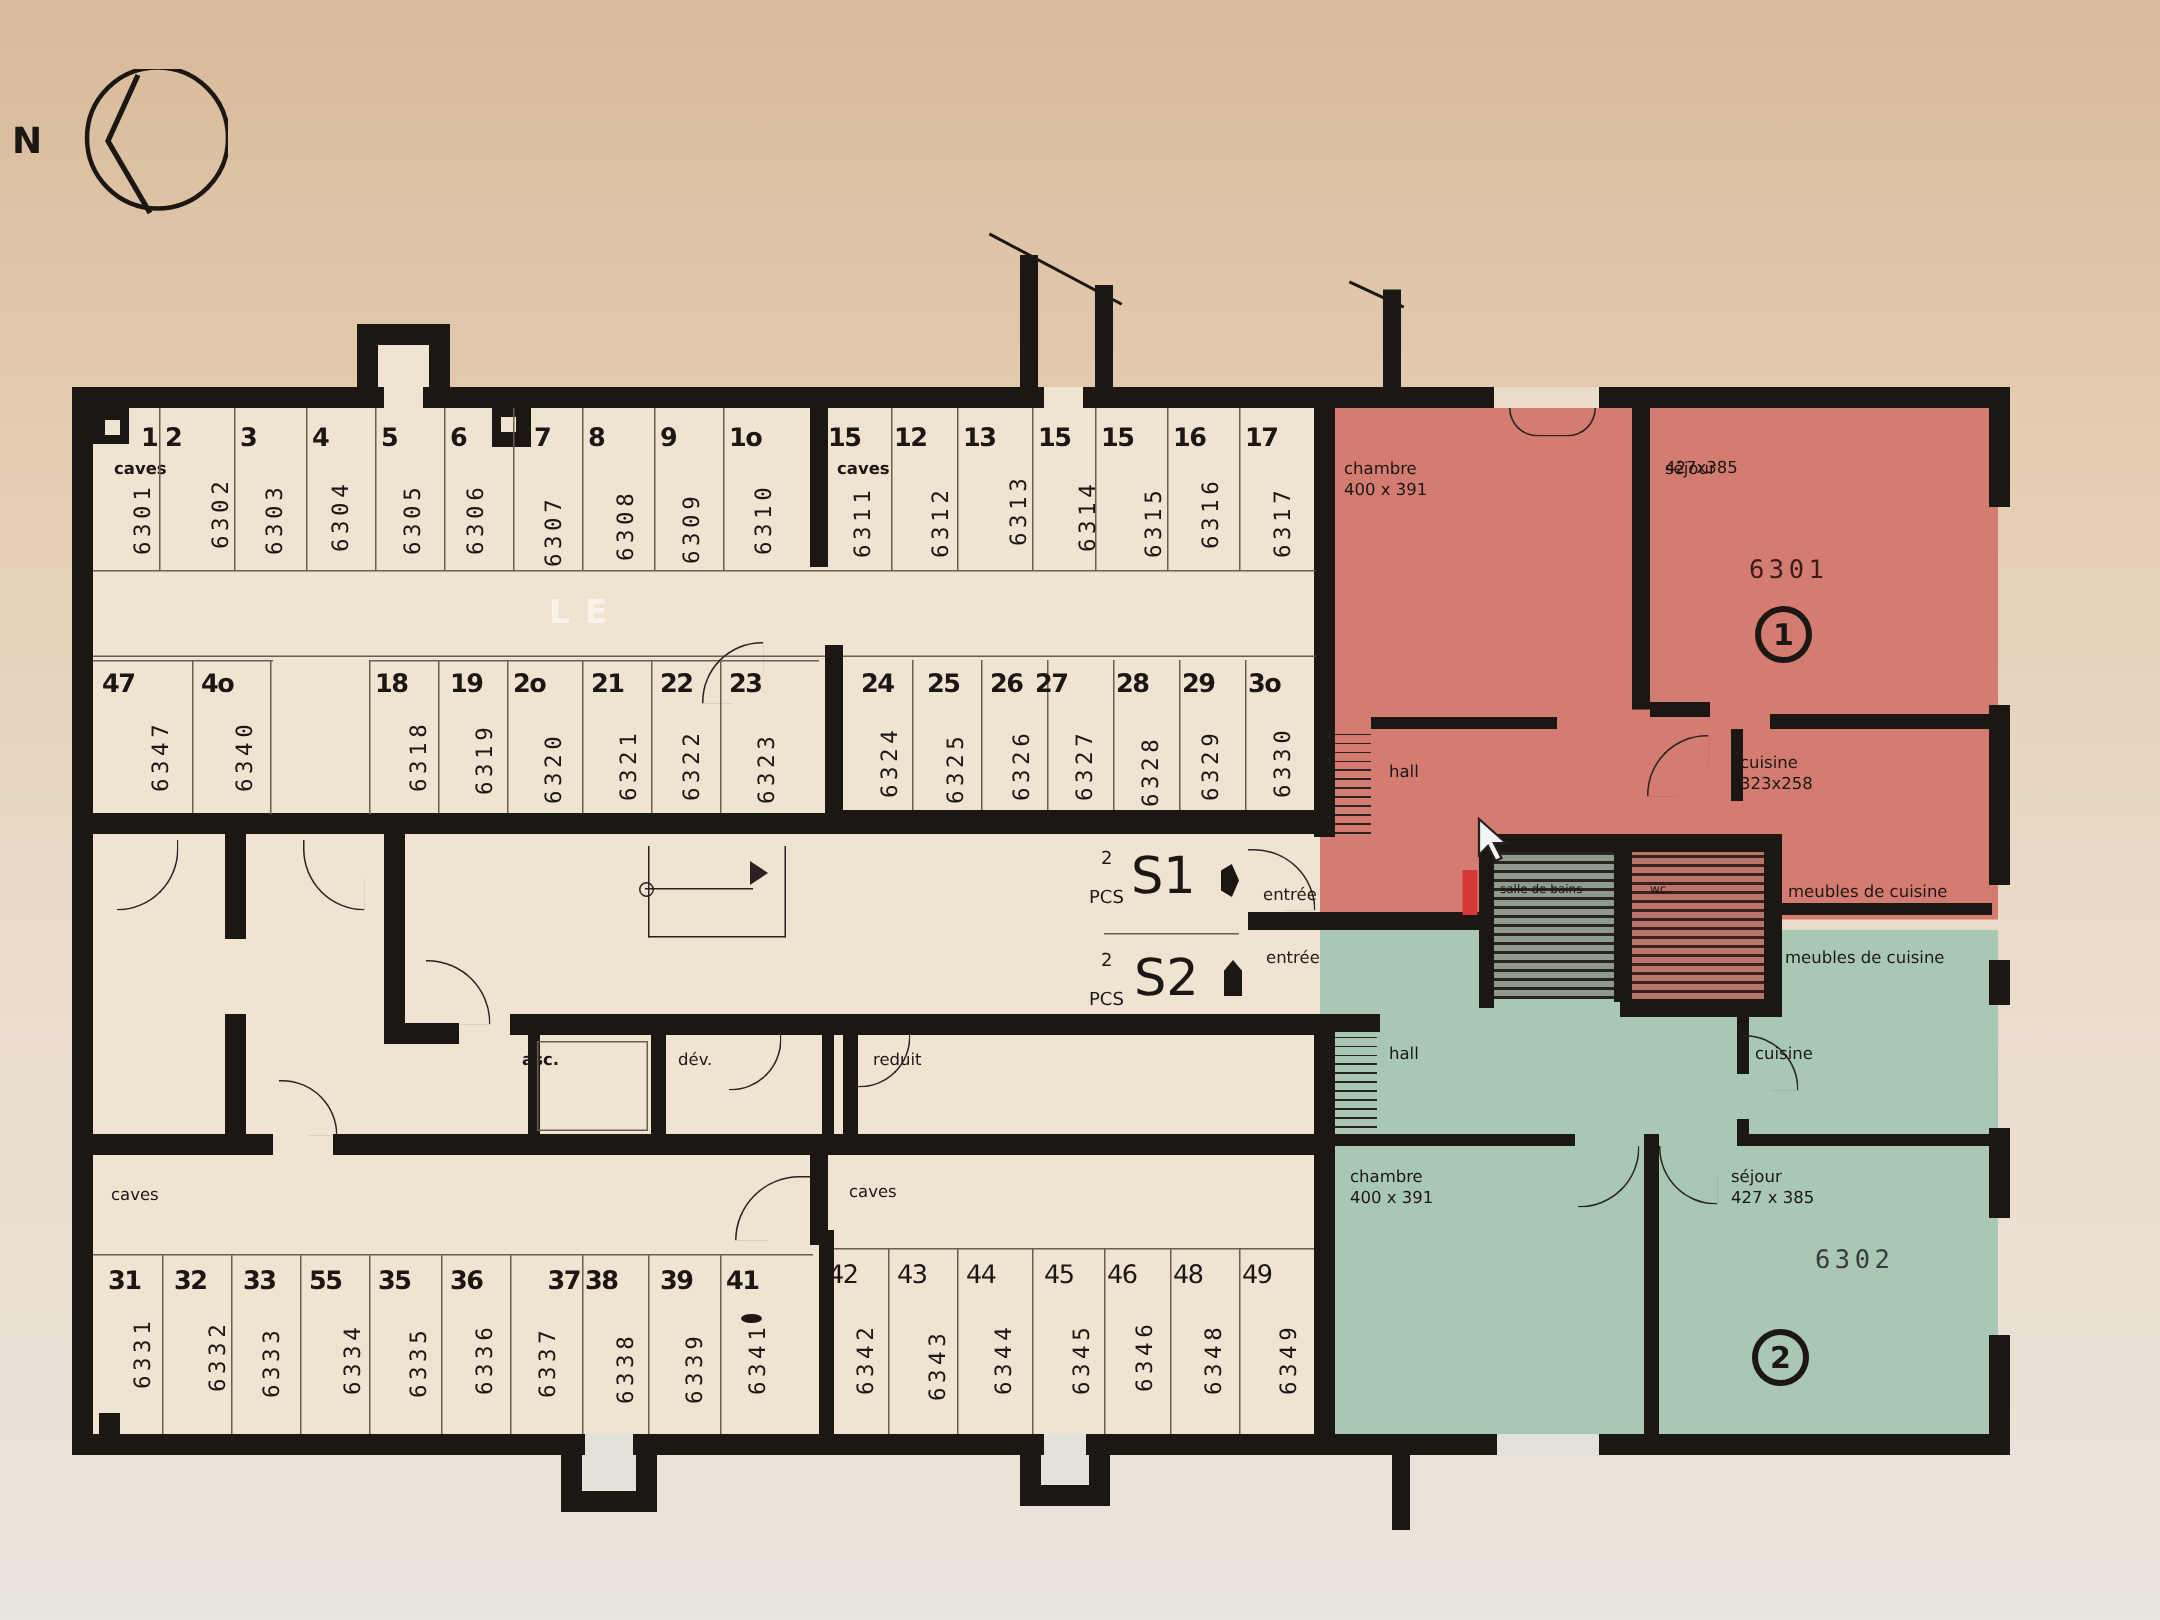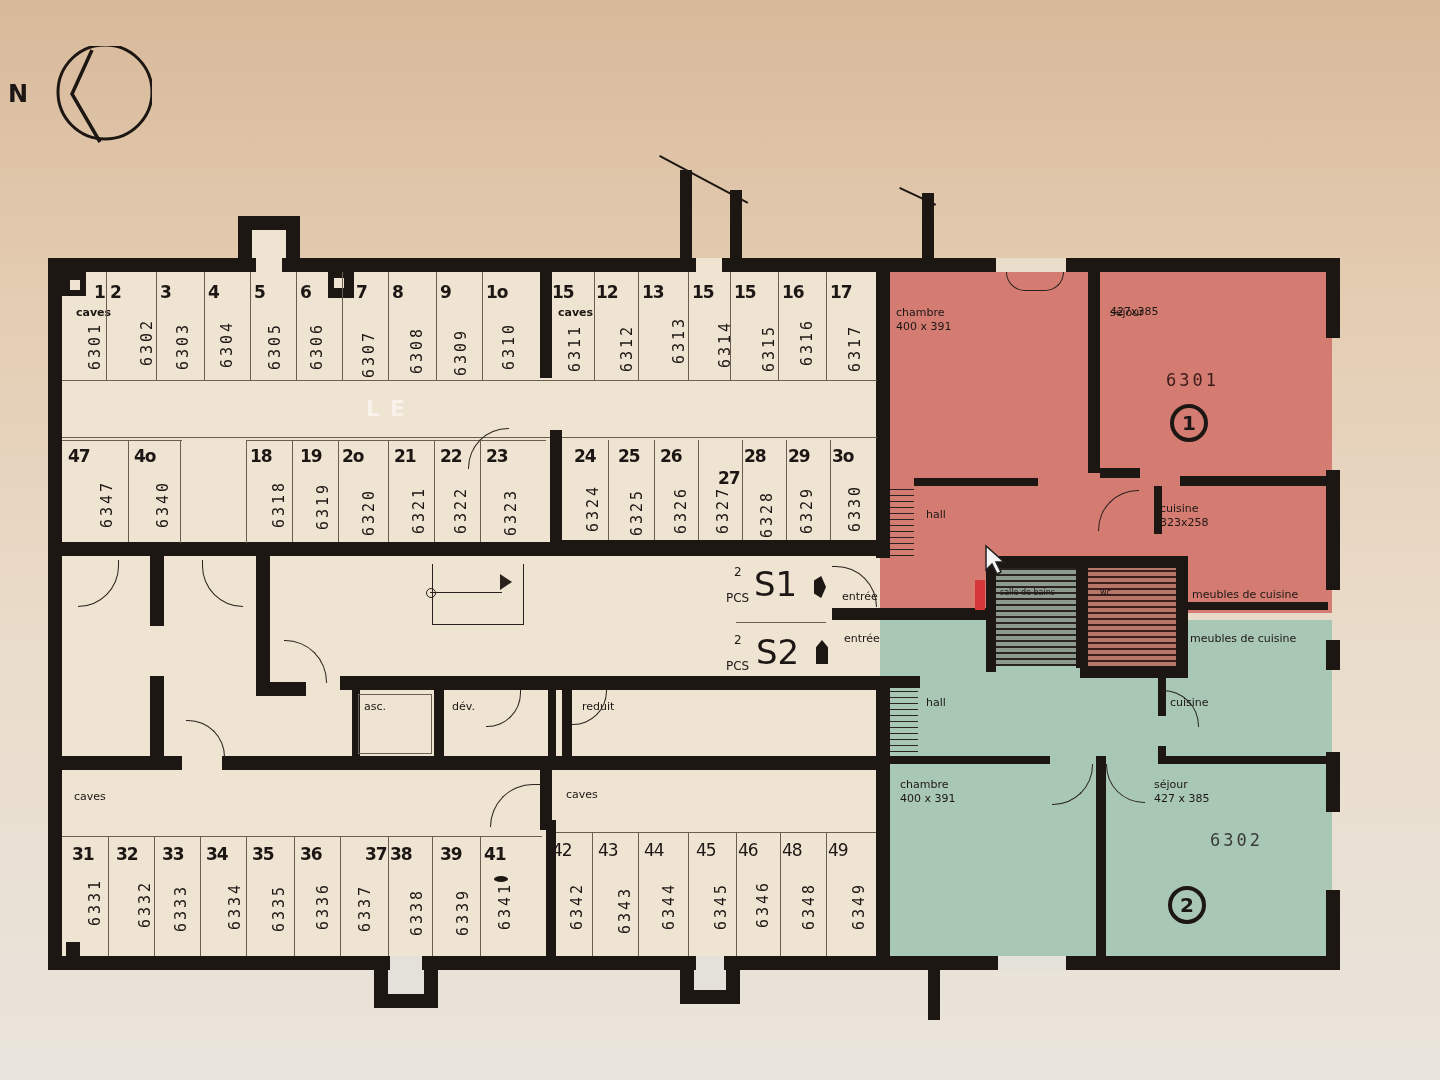--- a/index.html
+++ b/index.html
@@ -309,38 +309,38 @@
   </div>
   <div>
     <span class="cnum" style="left:56px;top:6px;">25</span>
     <span class="clot" style="left:66px;top:96px;">6325</span>
   </div>
   <div>
     <span class="cnum" style="left:98px;top:6px;">26</span>
     <span class="clot" style="left:110px;top:94px;">6326</span>
   </div>
   <div>
-    <span class="cnum" style="left:156px;top:6px;margin-top:22px;">27</span>
+    <span class="cnum" style="left:128px;top:6px;">27</span>
     <span class="clot" style="left:152px;top:94px;">6327</span>
   </div>
   <div>
     <span class="cnum" style="left:182px;top:6px;">28</span>
     <span class="clot" style="left:196px;top:98px;">6328</span>
   </div>
   <div>
     <span class="cnum" style="left:226px;top:6px;">29</span>
     <span class="clot" style="left:236px;top:94px;">6329</span>
   </div>
   <div>
     <span class="cnum" style="left:270px;top:6px;">3o</span>
     <span class="clot" style="left:284px;top:92px;">6330</span>
   </div>
 </div>
 
-<span class="lbl" style="left:364px;top:700px;">asc.</span>
+<span class="lbl" style="left:348px;top:700px;font-weight:bold;">asc.</span>
 <div class="abs" style="left:358px;top:694px;width:72px;height:58px;border:1px solid #6b5d52;"></div>
 <span class="lbl" style="left:452px;top:700px;">dév.</span>
 <span class="lbl" style="left:582px;top:700px;">reduit</span>
 <div class="door" style="left:486px;top:690px;width:34px;height:36px;border-left:none;border-top:none;border-radius:0 0 34px 0;"></div>
 <div class="door" style="left:572px;top:690px;width:34px;height:34px;border-left:none;border-top:none;border-radius:0 0 34px 0;"></div>
 
 <div class="abs" style="left:726px;top:562px;width:110px;height:50px;">
   <span class="pcs" style="left:8px;top:4px;">2</span>
   <span class="pcs" style="left:0;top:30px;">PCS</span>
   <span class="big-s" style="left:28px;top:2px;">S1</span>
@@ -400,21 +400,21 @@
   </div>
   <div>
     <span class="cnum" style="left:54px;top:74px;">32</span>
     <span class="clot" style="left:74px;top:158px;">6332</span>
   </div>
   <div>
     <span class="cnum" style="left:100px;top:74px;">33</span>
     <span class="clot" style="left:110px;top:162px;">6333</span>
   </div>
   <div>
-    <span class="cnum" style="left:144px;top:74px;">34</span>
+    <span class="cnum" style="left:144px;top:74px;">55</span>
     <span class="clot" style="left:164px;top:160px;">6334</span>
   </div>
   <div>
     <span class="cnum" style="left:190px;top:74px;">35</span>
     <span class="clot" style="left:208px;top:162px;">6335</span>
   </div>
   <div>
     <span class="cnum" style="left:238px;top:74px;">36</span>
     <span class="clot" style="left:252px;top:160px;">6336</span>
   </div>

